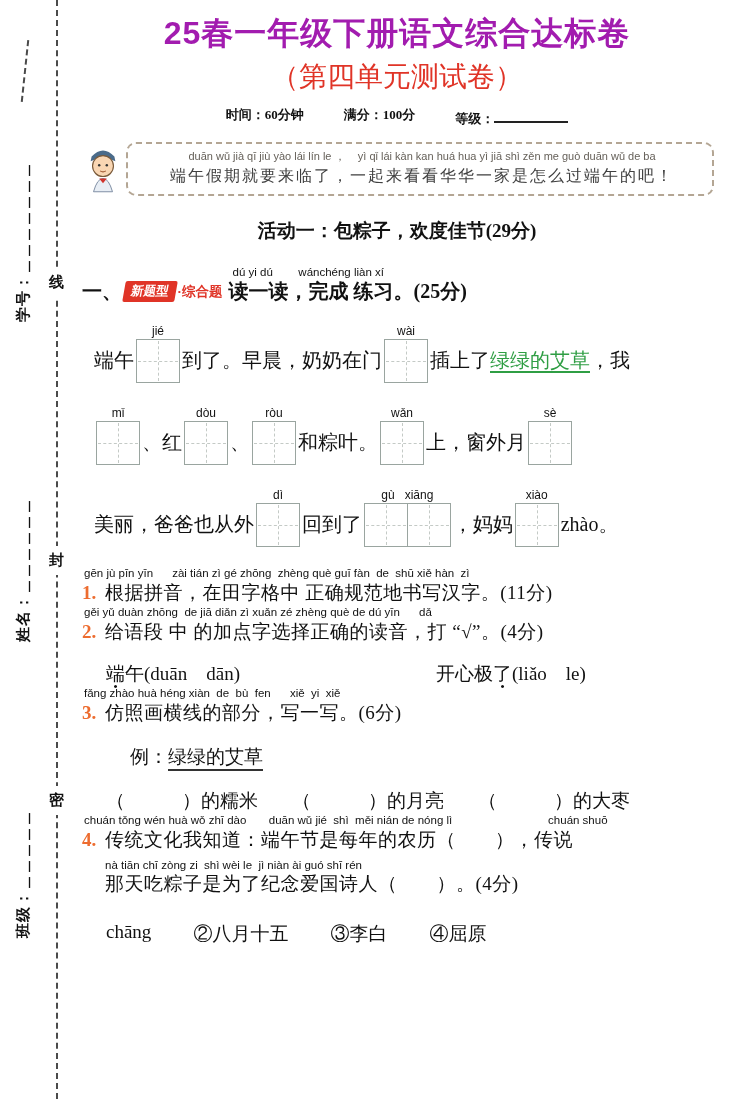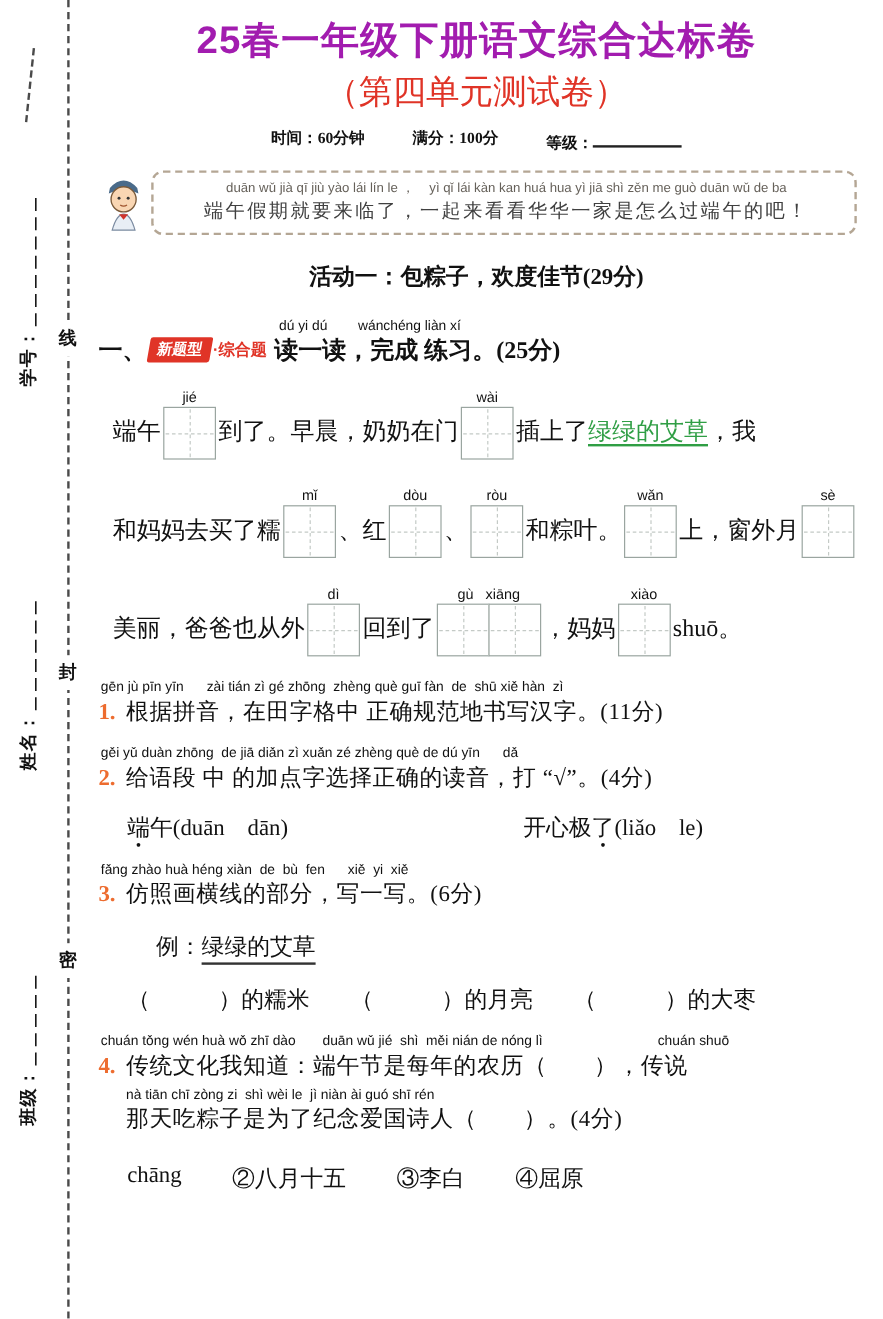--- a/index.html
+++ b/index.html
@@ -51,21 +51,21 @@
                    text-decoration-thickness:2px;text-underline-offset:4px;}
   .box-group{display:inline-flex;flex-direction:column;align-items:center;margin:0 2px;}
   .box-pinyin{font-size:12px;margin-bottom:1px;white-space:pre;
               font-family:"Liberation Sans",sans-serif;}
   .boxes{display:flex;}
   .tian-box{width:44px;height:44px;border:1.3px solid #9aa5a0;position:relative;box-sizing:border-box;background:#fff;}
   .tian-box + .tian-box{margin-left:-1.3px;}
   .tian-box::before{content:"";position:absolute;left:1px;right:1px;top:50%;border-top:1px dashed #c4cac6;}
   .tian-box::after{content:"";position:absolute;top:1px;bottom:1px;left:50%;border-left:1px dashed #c4cac6;}
   
-  .question{margin-top:16px;}
+  .question{}
   .q-pinyin{font-size:11.5px;white-space:pre;margin-left:2px;
             font-family:"Liberation Sans",sans-serif;}
   .q-row{display:flex;align-items:baseline;margin-top:1px;}
   .q-num{color:var(--orange);font-weight:bold;font-size:19px;width:23px;flex-shrink:0;}
   .q-text{font-size:19px;letter-spacing:0.5px;}
   .options{display:grid;grid-template-columns:330px 1fr;row-gap:18px;
            margin:16px 0 0 24px;font-size:19px;}
   .dotted{position:relative;}
   .dotted::after{content:"\2022";position:absolute;left:50%;bottom:-11px;
                  transform:translateX(-50%);font-size:13px;}
@@ -148,21 +148,20 @@
             <span class="box-pinyin">wài</span>
             <span class="boxes">
               <span class="tian-box"></span>
             </span>
           </span>
           <span class="passage-text">插上了</span>
           <span class="passage-text green-underline">绿绿的艾草</span>
           <span class="passage-text">，我</span>
         </div>
         <div class="passage-line">
-          <span class="passage-text">和妈妈去买了糯</span>
           <span class="box-group">
             <span class="box-pinyin">mǐ</span>
             <span class="boxes">
               <span class="tian-box"></span>
             </span>
           </span>
           <span class="passage-text">、红</span>
           <span class="box-group">
             <span class="box-pinyin">dòu</span>
             <span class="boxes">
@@ -207,21 +206,21 @@
               <span class="tian-box"></span>
             </span>
           </span>
           <span class="passage-text">，妈妈</span>
           <span class="box-group">
             <span class="box-pinyin">xiào</span>
             <span class="boxes">
               <span class="tian-box"></span>
             </span>
           </span>
-          <span class="passage-text">shuō。</span>
+          <span class="passage-text">zhào。</span>
         </div>
       </div>
 
     <div class="question">
       <div class="q-pinyin">gēn jù pīn yīn      zài tián zì gé zhōng  zhèng què guī fàn  de  shū xiě hàn  zì</div>
       <div class="q-row">
         <span class="q-num">1.</span>
         <span class="q-text">根据拼音，在田字格中 正确规范地书写汉字。(11分)</span>
       </div>
     </div>

